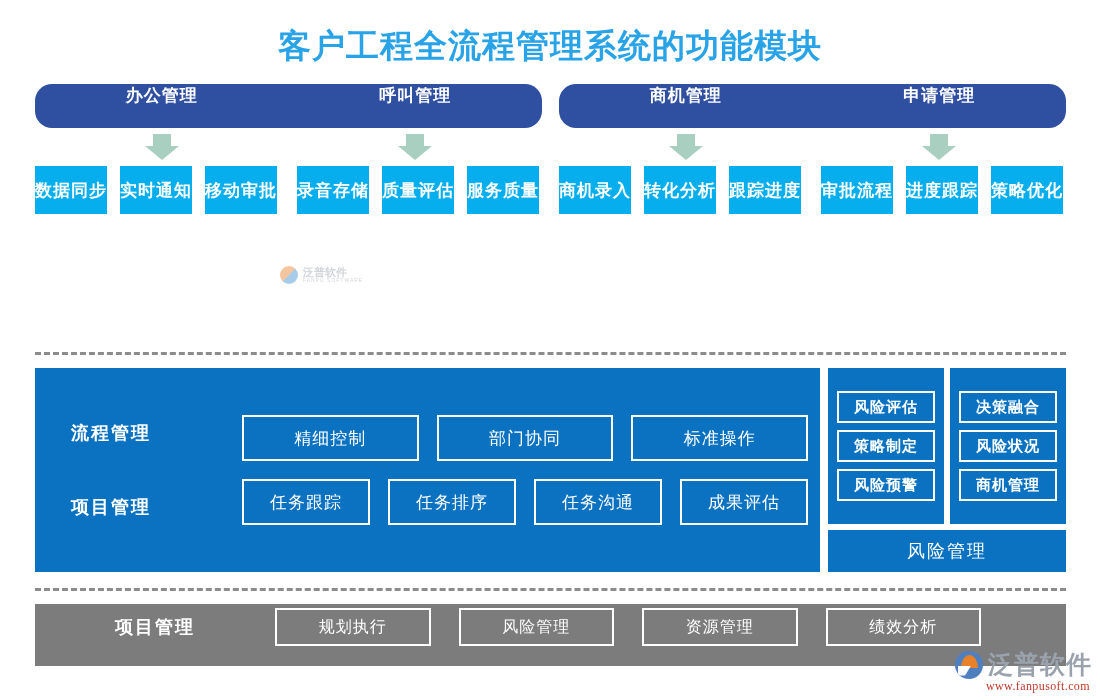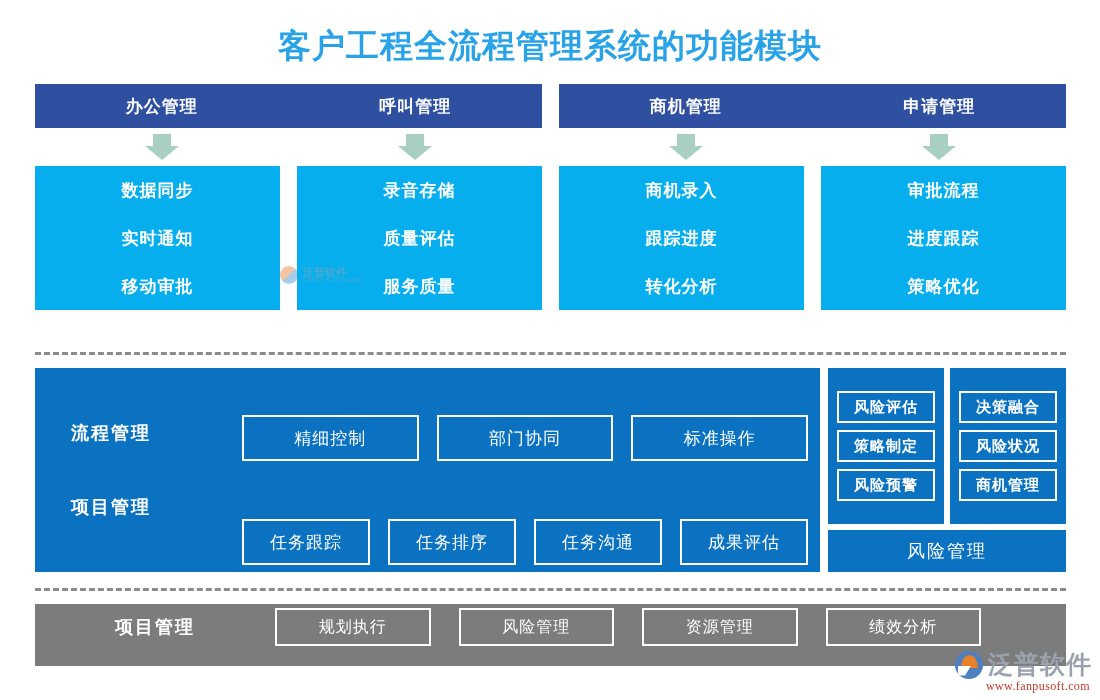--- a/index.html
+++ b/index.html
@@ -30,21 +30,22 @@
     position: absolute;
     left: 35px; top: 84px;
     width: 1031px; height: 44px;
     display: flex;
     gap: 17px;
   }
   .hdr-bar {
     flex: 1;
     background: #2F4FA0;
     display: flex;
-    align-items: center;
+    align-items: flex-start;
+    border-radius: 17px;
   }
   .hdr-cell {
     flex: 1;
     text-align: center;
     color: #ffffff;
     font-size: 17px;
     font-weight: bold;
     letter-spacing: 1px;
   }
 
@@ -81,21 +82,21 @@
 
   
   .cyan-grid {
     position: absolute;
     left: 35px; top: 166px;
     width: 1031px;
     display: flex;
     gap: 17px;
   }
   .cyan-col-group { flex: 1; display: flex; gap: 17px; }
-  .cyan-col { flex: 1; display: flex; flex-direction: column; }
+  .cyan-col { flex: 1; display: flex; flex-direction: row; gap: 13px; }
   .cyan-box {
     height: 48px;
     background: #06AEEE;
     color: #ffffff;
     font-size: 17px;
     font-weight: bold;
     display: flex;
     align-items: center;
     justify-content: center;
     letter-spacing: 1px;
@@ -144,21 +145,21 @@
     height: 46px;
     display: flex;
     align-items: center;
   }
   .mid-grid {
     flex: 1;
     display: flex;
     flex-direction: column;
     gap: 18px;
   }
-  .mid-grid-row { display: flex; gap: 18px; margin-top: 40px; }
+  .mid-grid-row { display: flex; gap: 18px; }
   .mid-box {
     flex: 1;
     height: 46px;
     border: 2px solid #ffffff;
     color: #ffffff;
     font-size: 17px;
     display: flex;
     align-items: center;
     justify-content: center;
     letter-spacing: 1px;
@@ -355,22 +356,22 @@
       </div>
       <div class="cyan-col">
         <div class="cyan-box">录音存储</div>
         <div class="cyan-box">质量评估</div>
         <div class="cyan-box">服务质量</div>
       </div>
     </div>
     <div class="cyan-col-group">
       <div class="cyan-col">
         <div class="cyan-box">商机录入</div>
+        <div class="cyan-box">转化分析</div>
         <div class="cyan-box">跟踪进度</div>
-        <div class="cyan-box">转化分析</div>
       </div>
       <div class="cyan-col">
         <div class="cyan-box">审批流程</div>
         <div class="cyan-box">进度跟踪</div>
         <div class="cyan-box">策略优化</div>
       </div>
     </div>
   </div>
 
   <div class="watermark">

